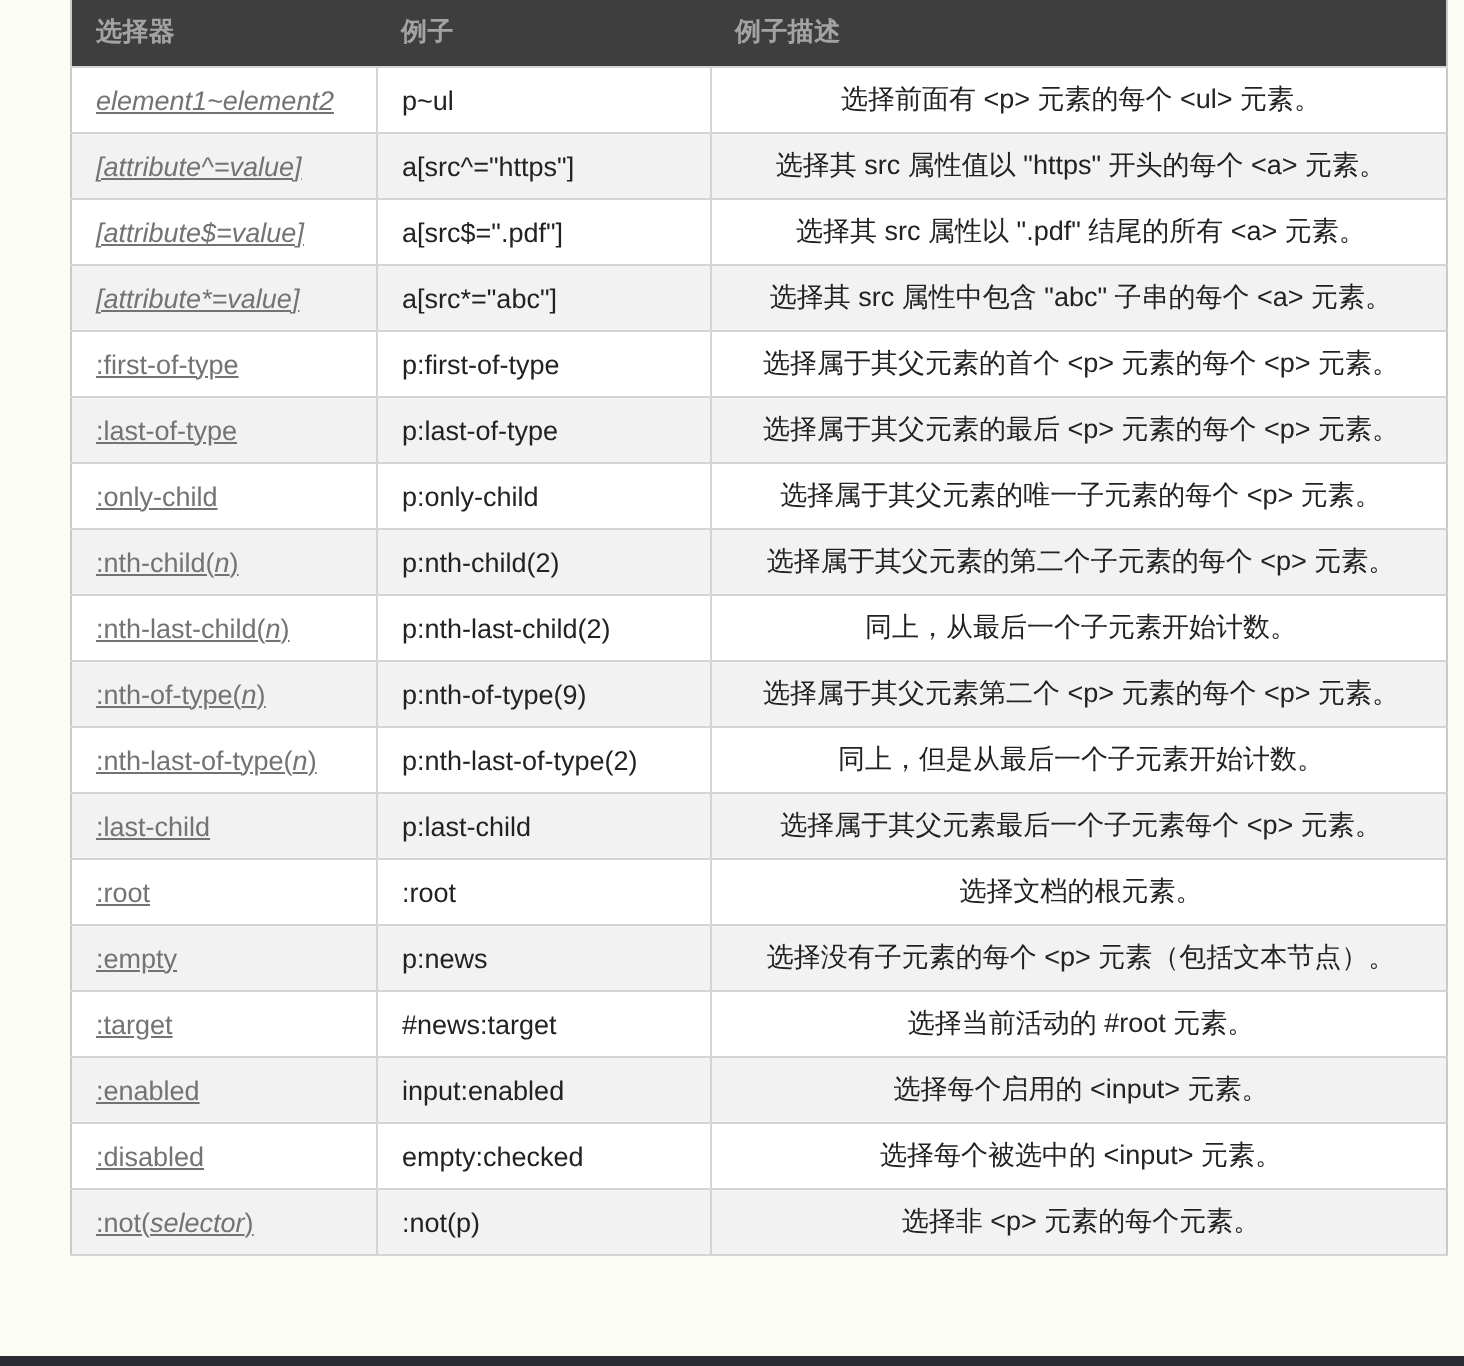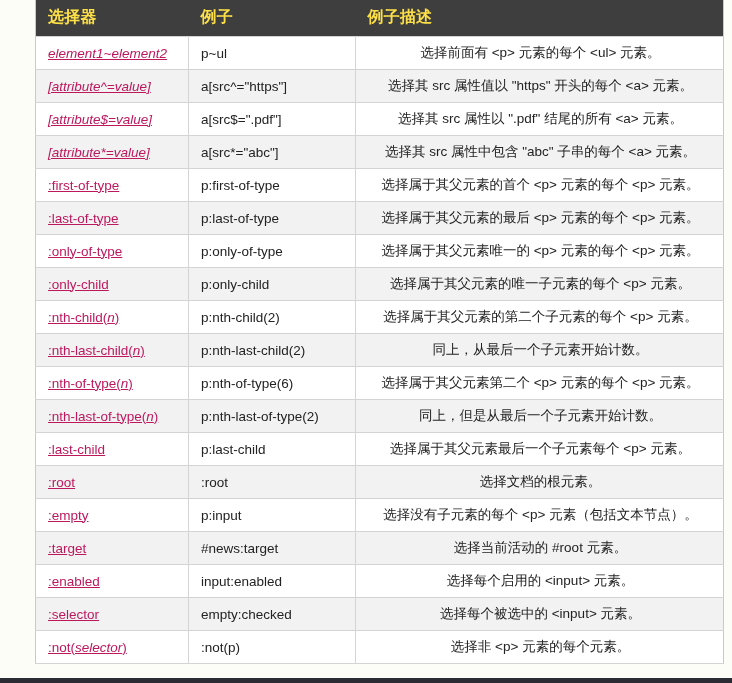--- a/index.html
+++ b/index.html
@@ -30,23 +30,23 @@
     background: #ffffff;
     border-left: 1px solid #c9c9c9;
     border-right: 1px solid #c9c9c9;
   }
   #selector-table col.c1 { width: 153px; }
   #selector-table col.c2 { width: 167px; }
   #selector-table col.c3 { width: 368px; }
 
   #selector-table thead th {
     background: #3E3E3E;
-    color: #fde047;
+    color: #a3a3a3;
     font-weight: bold;
-    font-size: 16px;
+    font-size: 13px;
     text-align: left;
     padding: 7px 10px 8px 12px;
     border: none;
     height: 16px;
     letter-spacing: 0.2px;
   }
   #selector-table tbody td {
     border-top: 1px solid #d4d4d4;
     border-right: 1px solid #d4d4d4;
     padding: 7px 10px 7px 12px;
@@ -58,21 +58,21 @@
     overflow: hidden;
   }
   #selector-table tbody td:last-child {
     border-right: none;
   }
   #selector-table tbody tr:nth-child(odd) { background: #ffffff; }
   #selector-table tbody tr:nth-child(even) { background: #F2F2F2; }
   #selector-table tbody tr:last-child td { border-bottom: 1px solid #d4d4d4; }
 
   .sel-link {
-    color: #be185d;
+    color: #737373;
     text-decoration: underline;
     font-size: 13.5px;
     cursor: pointer;
   }
   .sel-link.all-italic { font-style: italic; }
   .sel-link em { font-style: italic; }
 
   .example-cell {
     color: #222222;
     font-size: 13.5px;
@@ -144,76 +144,71 @@
           <td><a class="sel-link">:first-of-type</a></td>
           <td class="example-cell">p:first-of-type</td>
           <td class="desc-cell">选择属于其父元素的首个 &lt;p&gt; 元素的每个 &lt;p&gt; 元素。</td>
         </tr>
         <tr>
           <td><a class="sel-link">:last-of-type</a></td>
           <td class="example-cell">p:last-of-type</td>
           <td class="desc-cell">选择属于其父元素的最后 &lt;p&gt; 元素的每个 &lt;p&gt; 元素。</td>
         </tr>
         <tr>
-          <td><a class="sel-link">:only-of-type</a></td>
-          <td class="example-cell">p:only-of-type</td>
-          <td class="desc-cell">选择属于其父元素唯一的 &lt;p&gt; 元素的每个 &lt;p&gt; 元素。</td>
-        </tr>
-        <tr>
           <td><a class="sel-link">:only-child</a></td>
           <td class="example-cell">p:only-child</td>
           <td class="desc-cell">选择属于其父元素的唯一子元素的每个 &lt;p&gt; 元素。</td>
         </tr>
         <tr>
           <td><a class="sel-link"><span>:nth-child(</span><em>n</em><span>)</span></a></td>
           <td class="example-cell">p:nth-child(2)</td>
           <td class="desc-cell">选择属于其父元素的第二个子元素的每个 &lt;p&gt; 元素。</td>
         </tr>
         <tr>
           <td><a class="sel-link"><span>:nth-last-child(</span><em>n</em><span>)</span></a></td>
           <td class="example-cell">p:nth-last-child(2)</td>
           <td class="desc-cell">同上，从最后一个子元素开始计数。</td>
         </tr>
         <tr>
           <td><a class="sel-link"><span>:nth-of-type(</span><em>n</em><span>)</span></a></td>
-          <td class="example-cell">p:nth-of-type(6)</td>
+          <td class="example-cell">p:nth-of-type(9)</td>
           <td class="desc-cell">选择属于其父元素第二个 &lt;p&gt; 元素的每个 &lt;p&gt; 元素。</td>
         </tr>
         <tr>
           <td><a class="sel-link"><span>:nth-last-of-type(</span><em>n</em><span>)</span></a></td>
           <td class="example-cell">p:nth-last-of-type(2)</td>
           <td class="desc-cell">同上，但是从最后一个子元素开始计数。</td>
         </tr>
         <tr>
           <td><a class="sel-link">:last-child</a></td>
           <td class="example-cell">p:last-child</td>
           <td class="desc-cell">选择属于其父元素最后一个子元素每个 &lt;p&gt; 元素。</td>
         </tr>
         <tr>
           <td><a class="sel-link">:root</a></td>
           <td class="example-cell">:root</td>
           <td class="desc-cell">选择文档的根元素。</td>
         </tr>
         <tr>
           <td><a class="sel-link">:empty</a></td>
-          <td class="example-cell">p:input</td>
+          <td class="example-cell">p:news</td>
           <td class="desc-cell">选择没有子元素的每个 &lt;p&gt; 元素（包括文本节点）。</td>
         </tr>
         <tr>
           <td><a class="sel-link">:target</a></td>
           <td class="example-cell">#news:target</td>
           <td class="desc-cell">选择当前活动的 #root 元素。</td>
         </tr>
         <tr>
           <td><a class="sel-link">:enabled</a></td>
           <td class="example-cell">input:enabled</td>
           <td class="desc-cell">选择每个启用的 &lt;input&gt; 元素。</td>
         </tr>
         <tr>
-          <td><a class="sel-link">:selector</a></td>
+          <td><a class="sel-link">:disabled</a></td>
           <td class="example-cell">empty:checked</td>
           <td class="desc-cell">选择每个被选中的 &lt;input&gt; 元素。</td>
         </tr>
         <tr>
           <td><a class="sel-link"><span>:not(</span><em>selector</em><span>)</span></a></td>
           <td class="example-cell">:not(p)</td>
           <td class="desc-cell">选择非 &lt;p&gt; 元素的每个元素。</td>
         </tr>
       </tbody>
   </table>

